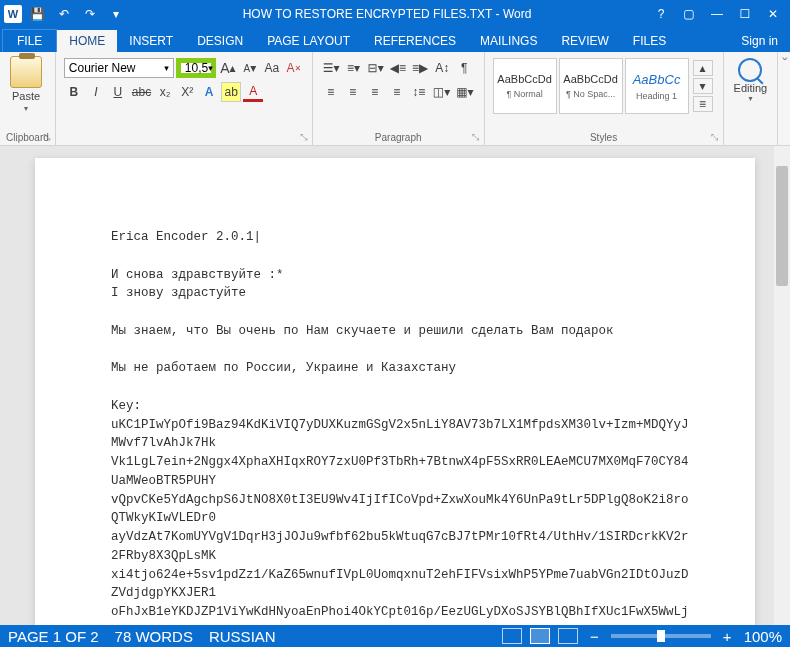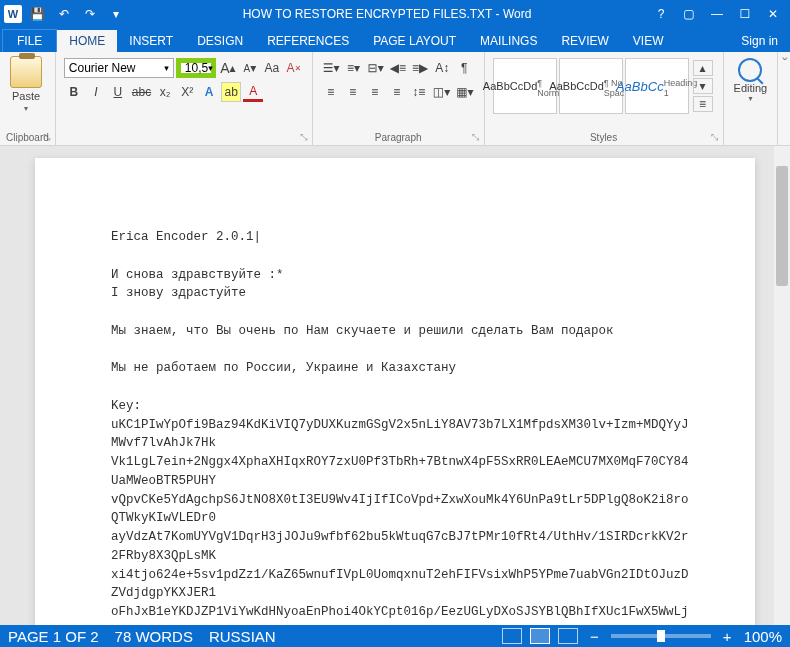--- a/index.html
+++ b/index.html
@@ -37,21 +37,21 @@
 .ribbon-btn { min-width: 20px; height: 20px; display: flex; align-items: center; justify-content: center; font-size: 12px; color: #444; cursor: pointer; padding: 0 2px; }
 .bold { font-weight: bold; }
 .italic { font-style: italic; }
 .underline { text-decoration: underline; }
 .strike { text-decoration: line-through; }
 
 .para-col { display: flex; flex-direction: column; gap: 4px; padding: 4px 2px; }
 .para-row { display: flex; gap: 2px; }
 
 .styles-list { display: flex; gap: 2px; padding: 4px 2px; }
-.style-box { width: 64px; height: 56px; border: 1px solid #ccc; background: #fff; display: flex; flex-direction: row; align-items: center; justify-content: center; cursor: pointer; }
+.style-box { width: 64px; height: 56px; border: 1px solid #ccc; background: #fff; display: flex; flex-direction: column; align-items: center; justify-content: center; cursor: pointer; }
 .style-preview { font-size: 11px; color: #333; }
 .style-name { font-size: 9px; color: #666; margin-top: 4px; }
 .heading-preview { color: #1e6fc7; font-size: 13px; font-style: italic; }
 
 .editing-col { display: flex; flex-direction: column; align-items: center; padding: 4px; cursor: pointer; }
 .find-icon { width: 24px; height: 24px; border: 2px solid #2a7ad0; border-radius: 50%; position: relative; }
 .find-icon::after { content: ""; position: absolute; width: 8px; height: 2px; background: #2a7ad0; bottom: -2px; right: -4px; transform: rotate(45deg); }
 
 .doc-area { position: absolute; top: 146px; left: 0; right: 0; bottom: 22px; background: #e6e6e6; overflow: auto; display: flex; justify-content: center; padding-top: 12px; }
 .page { width: 720px; min-height: 800px; background: #fff; box-shadow: 0 2px 8px rgba(0,0,0,0.15); padding: 70px 60px 40px 76px; }
@@ -87,25 +87,25 @@
     <div class="win-btn">☐</div>
     <div class="win-btn">✕</div>
   </div>
 </div>
 
 <div class="tabbar">
   <div class="file-tab">FILE</div>
   <div class="tab active">HOME</div>
   <div class="tab">INSERT</div>
   <div class="tab">DESIGN</div>
+  <div class="tab">PAGE LAYOUT</div>
   <div class="tab">REFERENCES</div>
-  <div class="tab">PAGE LAYOUT</div>
   <div class="tab">MAILINGS</div>
   <div class="tab">REVIEW</div>
-  <div class="tab">VIEW</div>
+  <div class="tab">FILES</div>
   <div class="signin">Sign in</div>
 </div>
 
 <div class="ribbon">
 
   <div class="group" style="width:70px">
     <div class="group-content">
       <div class="clipboard-big">
         <div class="clipboard-icon"></div>
         <div class="small-label">Paste</div>

